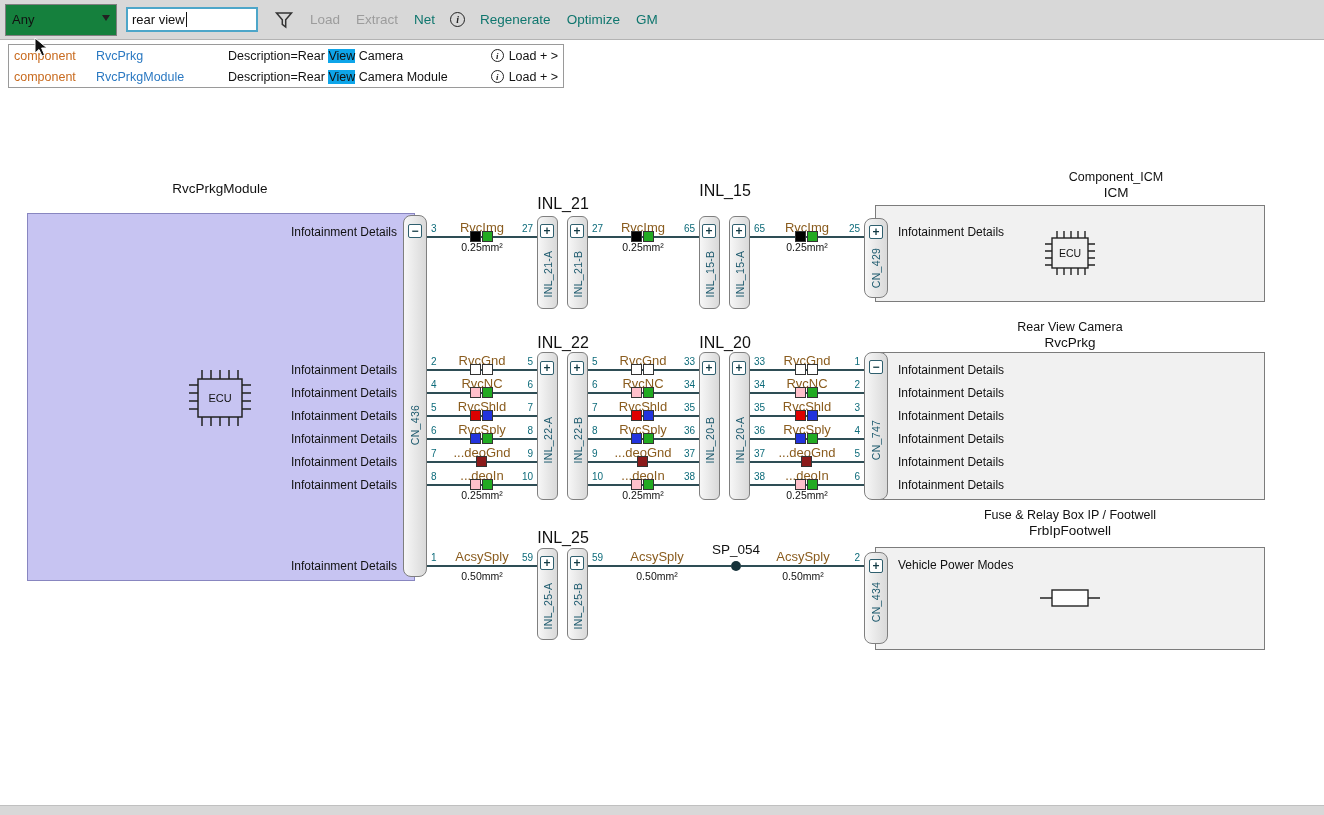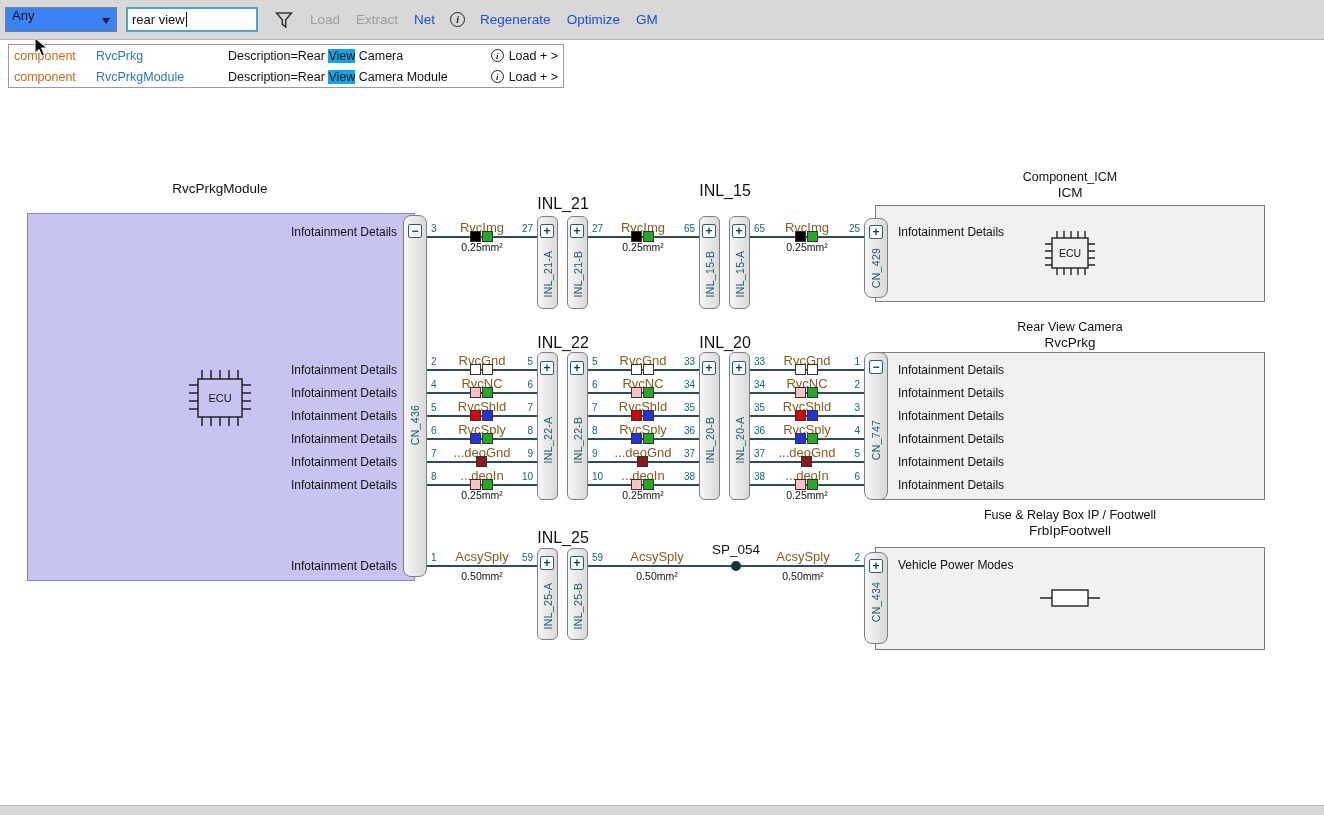--- a/index.html
+++ b/index.html
@@ -11,36 +11,36 @@
     overflow: hidden;
     color: #111;
   }
   
   .toolbar {
     position: absolute; top:0; left:0; width:1324px; height:40px;
     background:#d8d8d8; border-bottom:1px solid #b3b3b3;
     display:flex; align-items:center; padding:0 8px 0 5px; z-index:10;
   }
   .tb-select {
-    position:relative; width:112px; height:25px; background:#3b82f6;
-    border:1px solid #7f7f7f; font-size:13px; display:flex; 
+    position:relative; width:112px; height:32px; background:#15803d;
+    border:1px solid #7f7f7f; font-size:13px; display:flex; align-items:center;
     padding:0 18px 0 6px; margin-right:9px; white-space:nowrap;
   }
   .tb-select::after {
     content:""; position:absolute; right:6px; top:10px;
     border:4px solid transparent; border-top:6px solid #222;
   }
   .tb-input {
     width:132px; height:25px; border:2px solid #4da6c9; background:#fff;
     display:flex; align-items:center; padding:8px 4px; font-size:13px;
     margin-right:8px; white-space:nowrap; overflow:hidden;
   }
   .caret { display:inline-block; width:1px; height:15px; background:#111; margin-left:1px; }
   .tb-icon-btn { display:inline-flex; align-items:center; margin:0 7px; }
-  .tb-btn { font-size:13.5px; color:#1d4ed8; margin:0 8px; white-space:nowrap; cursor:default; }
+  .tb-btn { font-size:13.5px; color:#0f766e; margin:0 8px; white-space:nowrap; cursor:default; }
   .tb-btn.disabled { color:#9c9c9c; }
   .icon-info {
     width:15px; height:15px; border:1px solid #222; border-radius:50%;
     display:inline-flex; align-items:center; justify-content:center;
     font:italic bold 10px "Liberation Serif", serif; color:#222; margin:0 7px; flex:none;
   }
   .icon-info::before { content:"i"; }
   .icon-info.sm { width:13px; height:13px; font-size:9px; margin:0; }
   .tb-right { margin-left:auto; display:flex; align-items:center; gap:10px; }
   .tb-right .tb-btn { margin:0; }
@@ -331,21 +331,21 @@
   <div class="vlabel" style="left:578px;top:234px">INL_21-B</div>
 
   <div class="grp-label" style="left:665px;top:142px">INL_15</div>
   <div class="capsule half" style="left:699px;top:176px;height:93px"></div>
   <div class="capsule half" style="left:729px;top:176px;height:93px"></div>
   <div class="pm-icon plus" style="left:702px;top:184px"></div>
   <div class="pm-icon plus" style="left:732px;top:184px"></div>
   <div class="vlabel" style="left:710px;top:234px">INL_15-B</div>
   <div class="vlabel" style="left:740px;top:234px">INL_15-A</div>
 
-  <div class="title2" style="left:875px;top:130px;width:390px">
+  <div class="title2" style="left:921px;top:130px;width:390px">
     <div class="t1">Component_ICM</div>
     <div class="t2">ICM</div>
   </div>
   <div class="comp-box" style="left:875px;top:165px;width:390px;height:97px"></div>
   <div class="det" style="left:898px;top:184px">Infotainment Details</div>
   <svg class="abs" style="left:1035px;top:183px" width="70" height="62" viewBox="0 0 70 62">
     <g fill="none" stroke="#222" stroke-width="1.4">
       <rect x="17" y="15" width="36" height="30"></rect>
       <path d="M22 15V8M29 15V8M36 15V8M43 15V8M50 15V8 M22 52V45M29 52V45M36 52V45M43 52V45M50 52V45 M17 21H10M17 28H10M17 35H10M17 42H10 M53 21H60M53 28H60M53 35H60M53 42H60"></path>
     </g>

